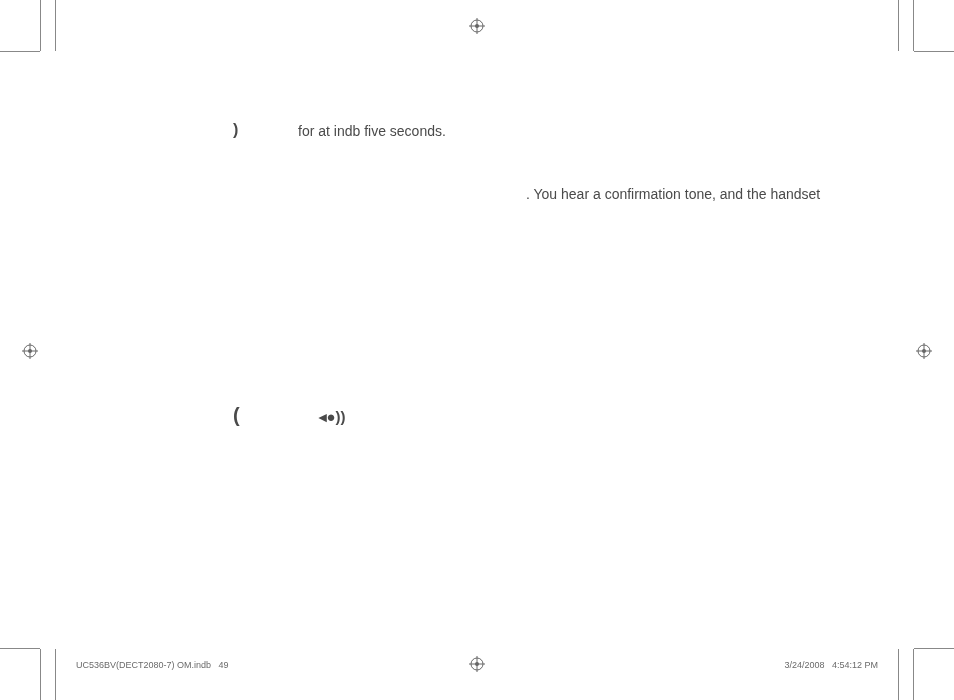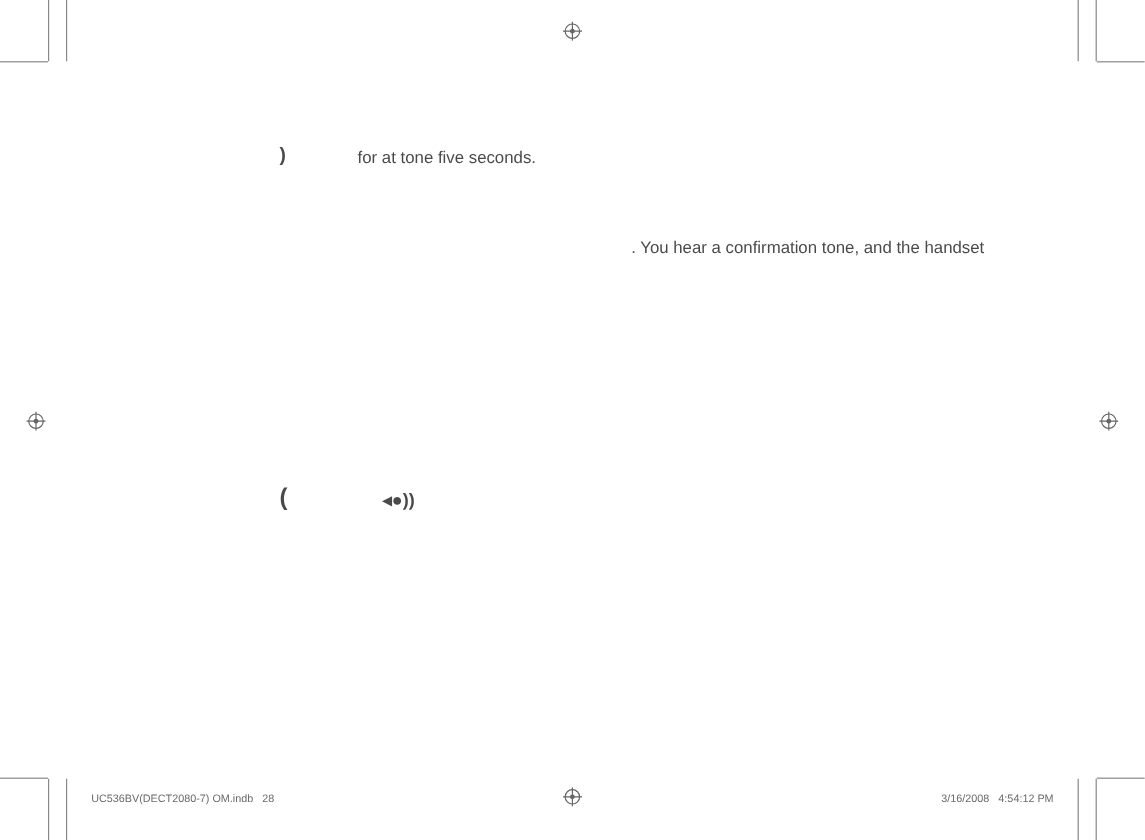--- a/index.html
+++ b/index.html
@@ -40,21 +40,21 @@
     .reg-bottom { bottom: 28px; left: 50%; transform: translateX(-50%); }
     .reg-left { top: 343px; left: 22px; }
     .reg-right { top: 343px; right: 22px; }
     .text-line {
       position: absolute;
       font-size: 14px;
       color: #4a4a4a;
       white-space: nowrap;
     }
     .text1 { top: 123px; left: 298px; }
-    .text2 { top: 186px; left: 526px; margin-top: 12px; }
+    .text2 { top: 186px; left: 526px; }
     .icon-glyph {
       position: absolute;
       color: #4a4a4a;
       font-weight: bold;
     }
     .glyph1 { top: 121px; left: 233px; font-size: 16px; }
     .glyph2 { top: 404px; left: 233px; font-size: 20px; }
     .glyph3 { top: 408px; left: 319px; font-size: 15px; }
     .footer-left {
       position: absolute;
@@ -114,23 +114,23 @@
 <div class="reg-mark reg-right">
   <svg viewBox="0 0 16 16">
       <circle cx="8" cy="8" r="6" fill="none" stroke="#666" stroke-width="1"></circle>
       <line x1="8" y1="0" x2="8" y2="16" stroke="#666" stroke-width="1"></line>
       <line x1="0" y1="8" x2="16" y2="8" stroke="#666" stroke-width="1"></line>
       <circle cx="8" cy="8" r="2" fill="#666"></circle>
     </svg>
 </div>
 
 <span class="icon-glyph glyph1">)</span>
-<div class="text-line text1">for at tone five seconds.</div>
+<div class="text-line text1">for at indb five seconds.</div>
 <div class="text-line text2">. You hear a confirmation tone, and the handset</div>
 <span class="icon-glyph glyph2">(</span>
 <span class="icon-glyph glyph3">◂●))</span>
 
 <div class="footer-left">
-  <span>UC536BV(DECT2080-7) OM.indb</span>&nbsp;&nbsp;&nbsp;<span>28</span>
+  <span>UC536BV(DECT2080-7) OM.indb</span>&nbsp;&nbsp;&nbsp;<span>49</span>
 </div>
 <div class="footer-right">
-  <span>3/16/2008</span>&nbsp;&nbsp;&nbsp;<span>4:54:12 PM</span>
+  <span>3/24/2008</span>&nbsp;&nbsp;&nbsp;<span>4:54:12 PM</span>
 </div>
 
 </body></html>

